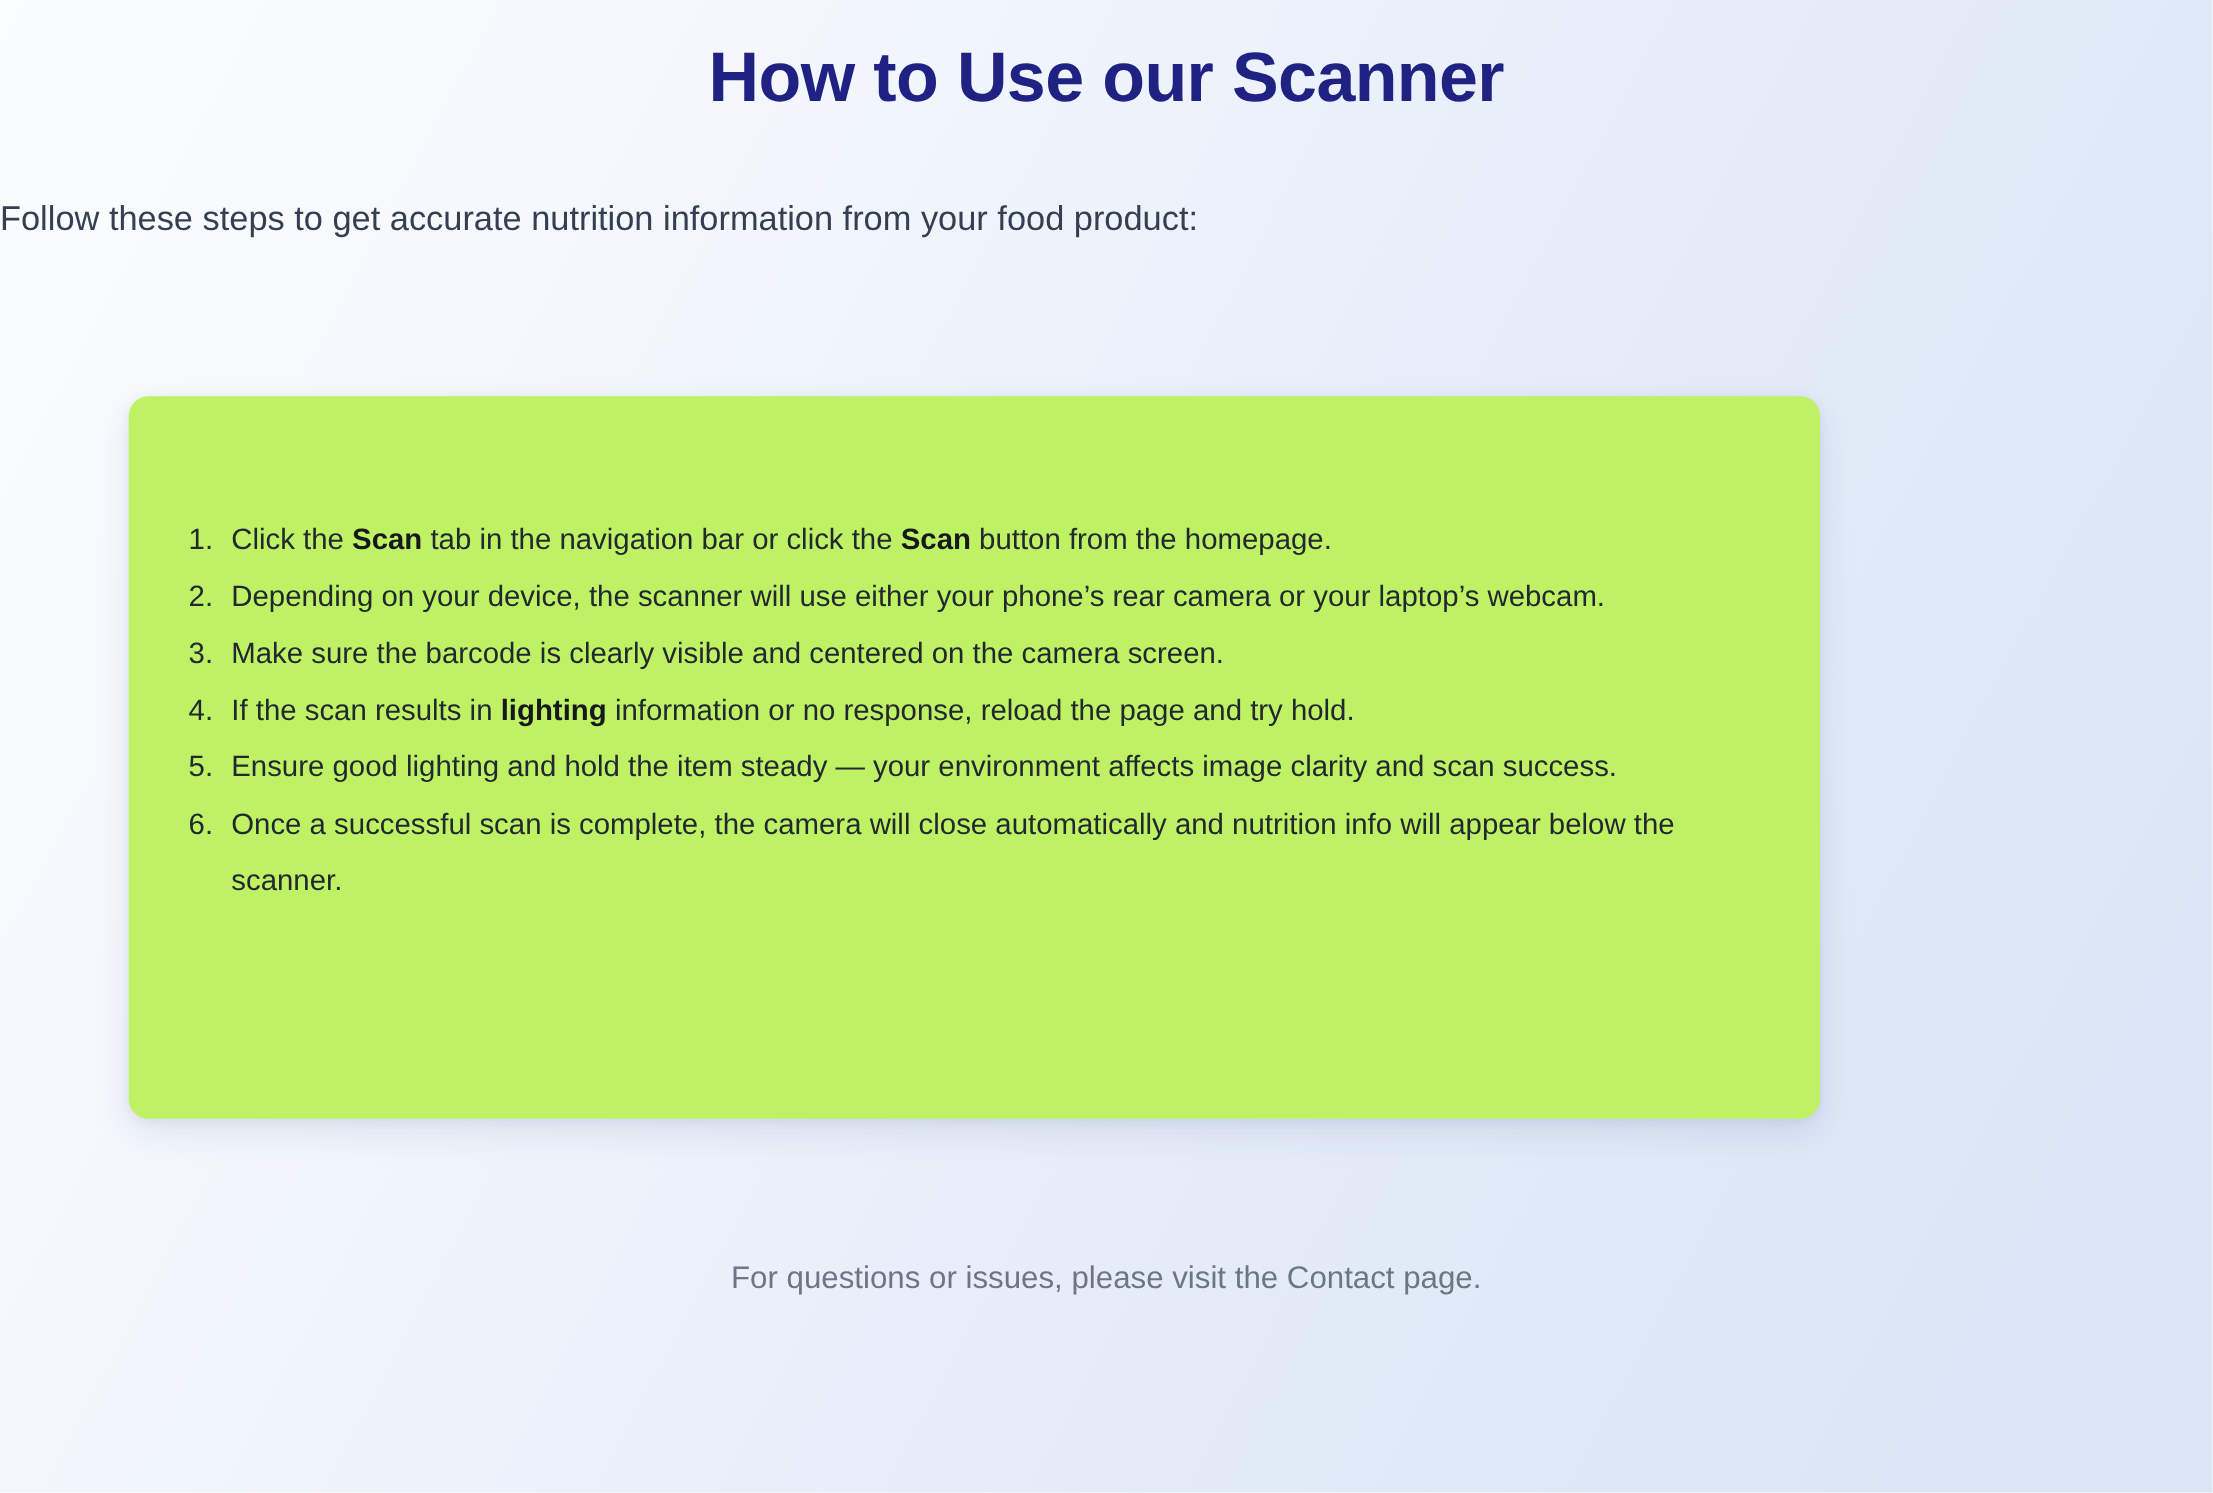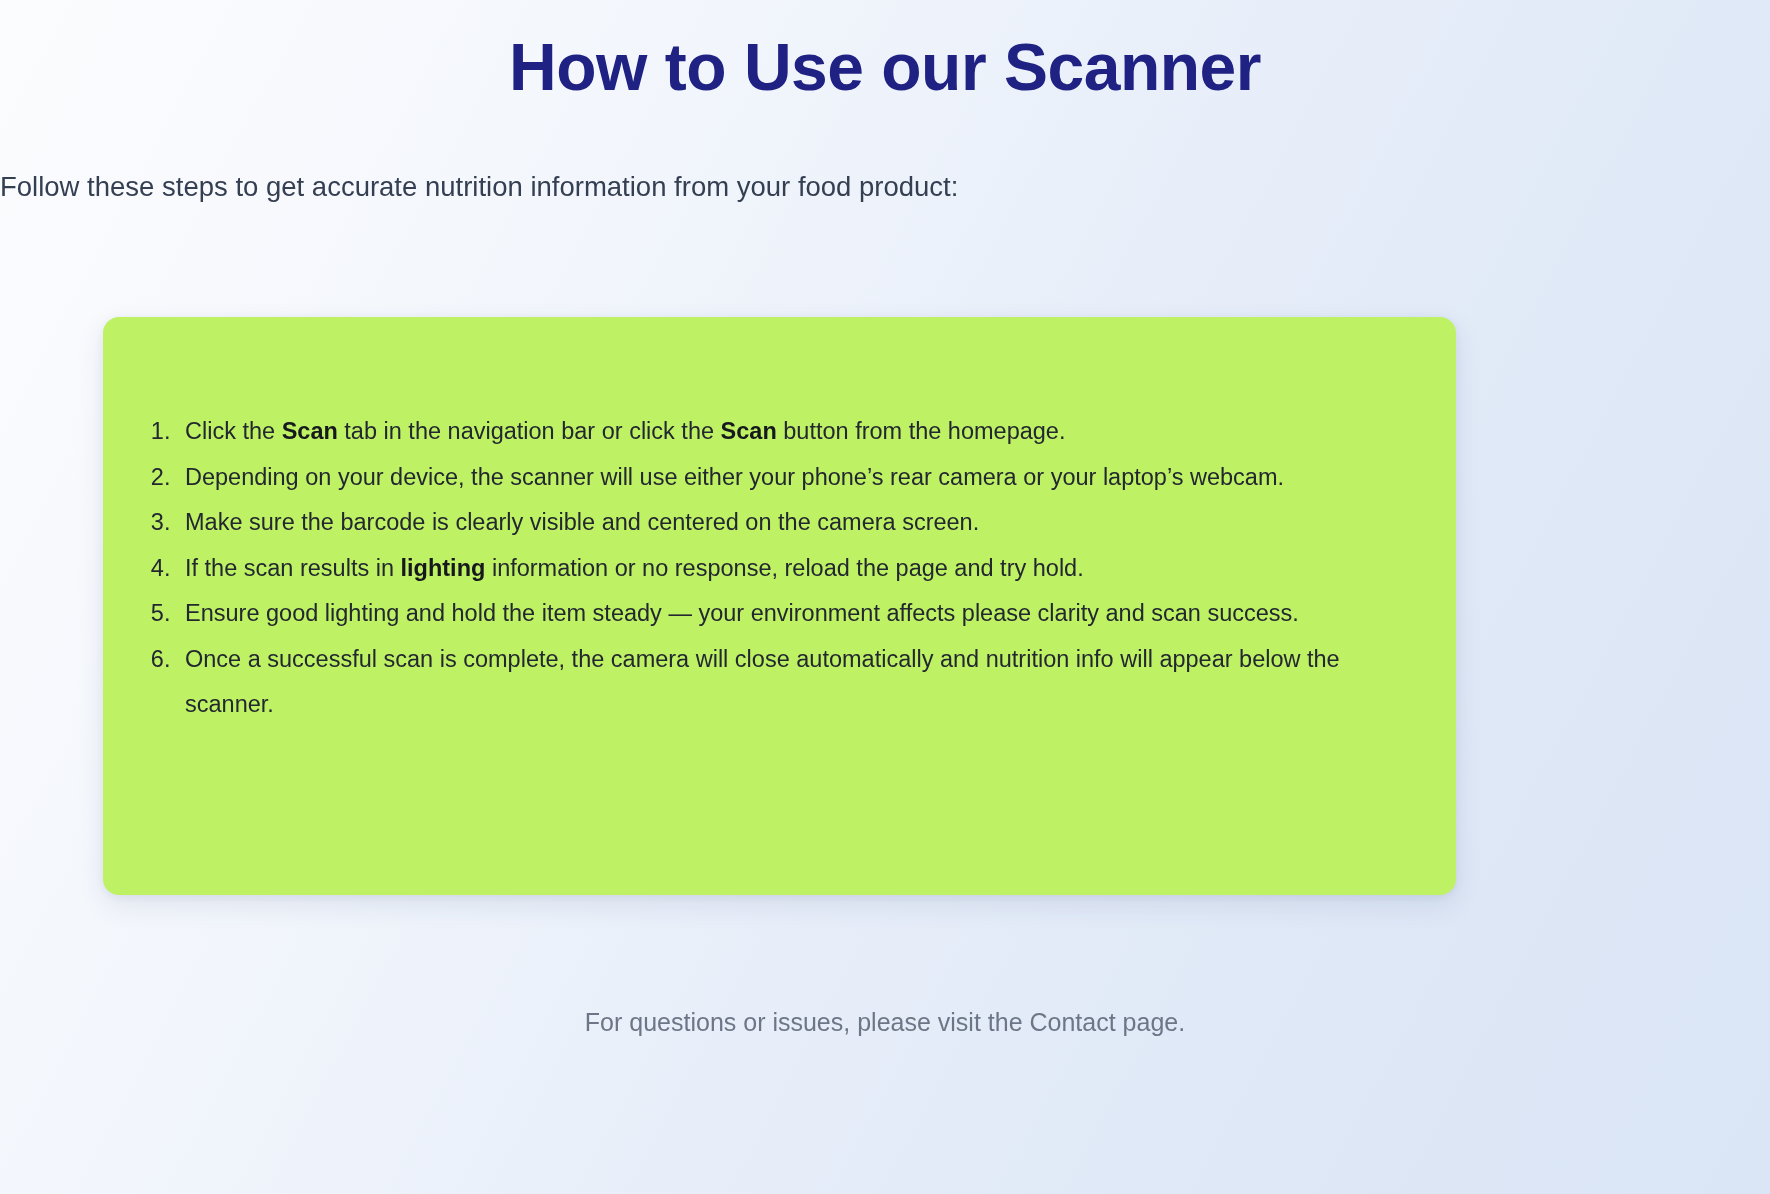--- a/index.html
+++ b/index.html
@@ -27,21 +27,21 @@
     width: 1770px;
     height: 1194px;
     padding: 0;
   }
 
   
   .page-title {
     margin: 0;
     padding-top: 30px;
     text-align: center;
-    font-size: 66px;
+    font-size: 56px;
     line-height: 1.15;
     font-weight: 700;
     letter-spacing: -0.5px;
     color: #1f2183;
   }
 
   .page-subtitle {
     margin: 0;
     padding-top: 62px;
     text-align: left;
@@ -104,20 +104,20 @@
   <h1 class="page-title">How to Use our Scanner</h1>
 
   <p class="page-subtitle">Follow these steps to get accurate nutrition information from your food product:</p>
 
   <div class="card">
     <ol class="steps">
         <li><span>Click the </span><b>Scan</b><span> tab in the navigation bar or click the </span><b>Scan</b><span> button from the homepage.</span></li>
         <li><span>Depending on your device, the scanner will use either your phone’s rear camera or your laptop’s webcam.</span></li>
         <li><span>Make sure the barcode is clearly visible and centered on the camera screen.</span></li>
         <li><span>If the scan results in </span><b>lighting</b><span> information or no response, reload the page and try hold.</span></li>
-        <li><span>Ensure good lighting and hold the item steady — your environment affects please clarity and scan success.</span></li>
+        <li><span>Ensure good lighting and hold the item steady — your environment affects image clarity and scan success.</span></li>
         <li><span>Once a successful scan is complete, the camera will close automatically and nutrition info will appear below the scanner.</span></li>
       </ol>
   </div>
 
   <p class="footer-note">For questions or issues, please visit the Contact page.</p>
 
 </div>
 
 </body></html>

